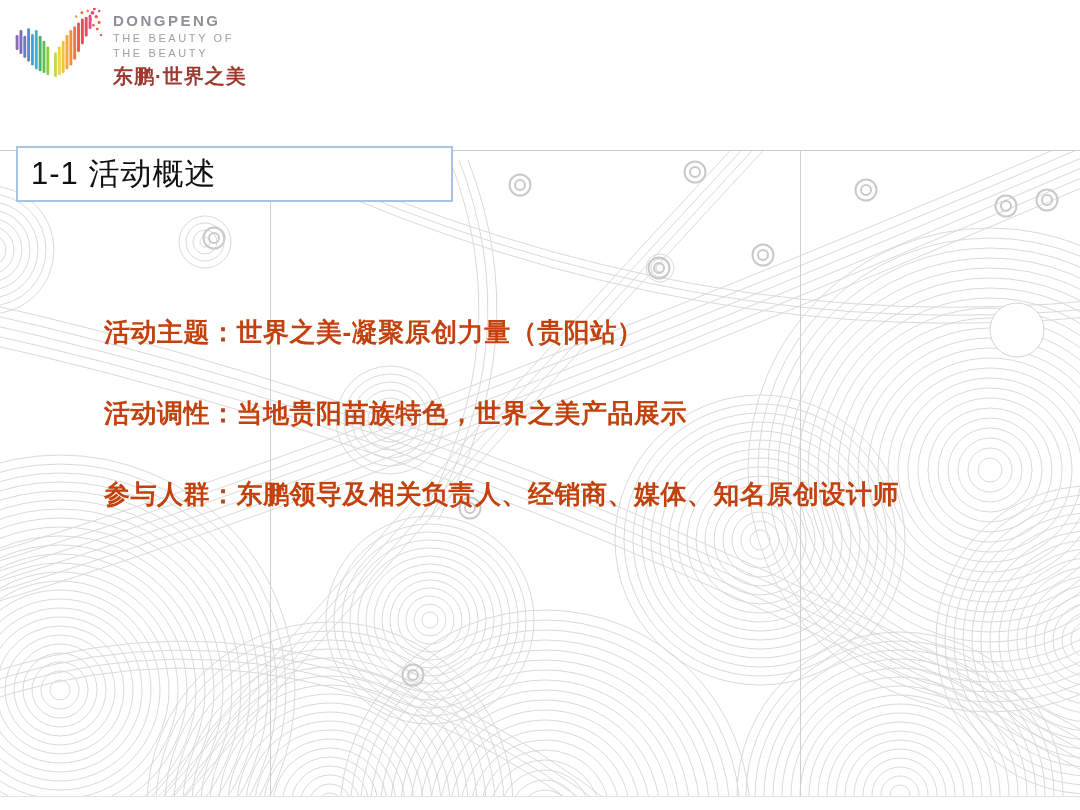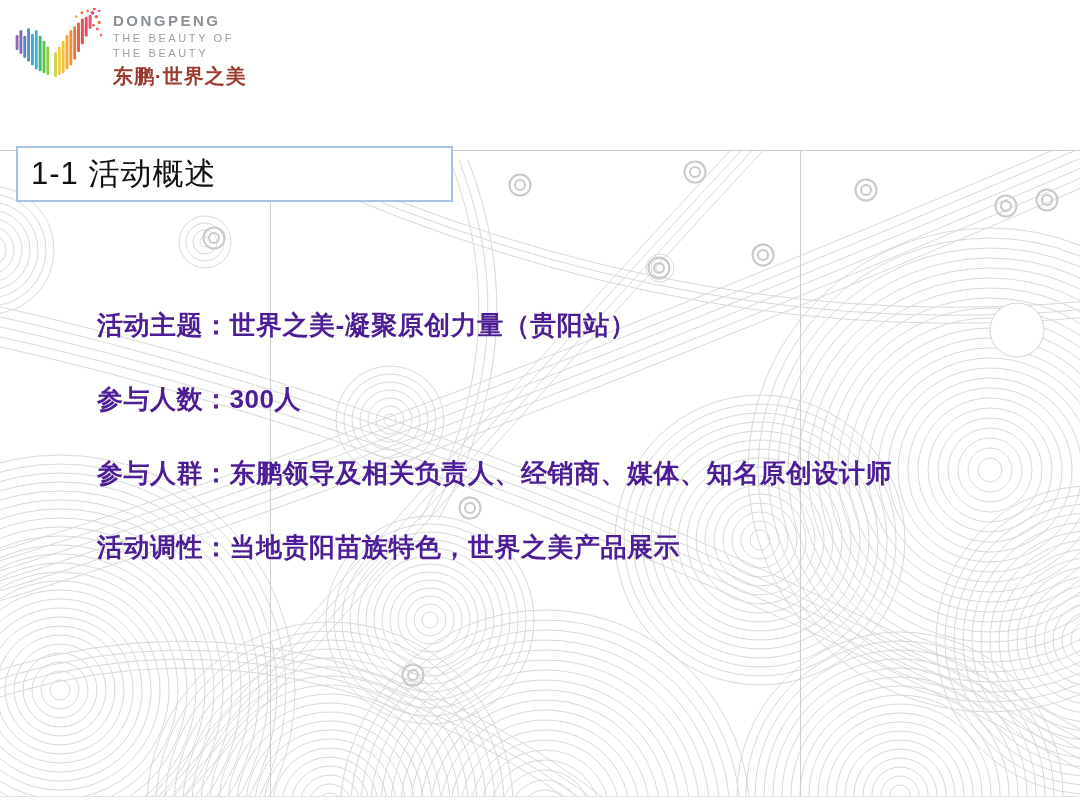--- a/index.html
+++ b/index.html
@@ -22,22 +22,22 @@
     position:absolute;left:0;top:146px;width:437px;height:56px;
     background:#ffffff;border:2px solid #a9c4e3;box-sizing:border-box;
     display:flex;align-items:center;padding-left:13px;z-index:3;margin-left:16px;
   }
   .title-box h1{
     margin:0;font-size:31px;font-weight:500;color:#111111;letter-spacing:1px;
   }
   
   .info{position:absolute;left:88px;top:284px;width:960px;z-index:3;}
   .info p{
-    margin:9px;height:65px;line-height:65px;font-size:26px;font-weight:700;
-    color:#4c1d95;white-space:pre;letter-spacing:0.5px;
+    margin:16px;height:65px;line-height:65px;font-size:26px;font-weight:700;
+    color:#c2410c;white-space:pre;letter-spacing:0.5px;
   }
 </style>
 </head>
 <body>
 
 <div class="slide">
 
   <svg id="deco" width="1080" height="810" viewBox="0 0 1080 810">
       <defs>
         <clipPath id="patclip">
@@ -315,18 +315,17 @@
       <div class="logo-chinese">东鹏·世界之美</div>
     </div>
   </header>
 
   <div class="title-box">
     <h1>1-1 活动概述</h1>
   </div>
 
   <div class="info">
     <p>活动主题：世界之美-凝聚原创力量（贵阳站）</p>
-    <p>参与人数：300人</p>
+    <p>活动调性：当地贵阳苗族特色，世界之美产品展示</p>
     <p>参与人群：东鹏领导及相关负责人、经销商、媒体、知名原创设计师</p>
-    <p>活动调性：当地贵阳苗族特色，世界之美产品展示</p>
   </div>
 
 </div>
 
 </body></html>

